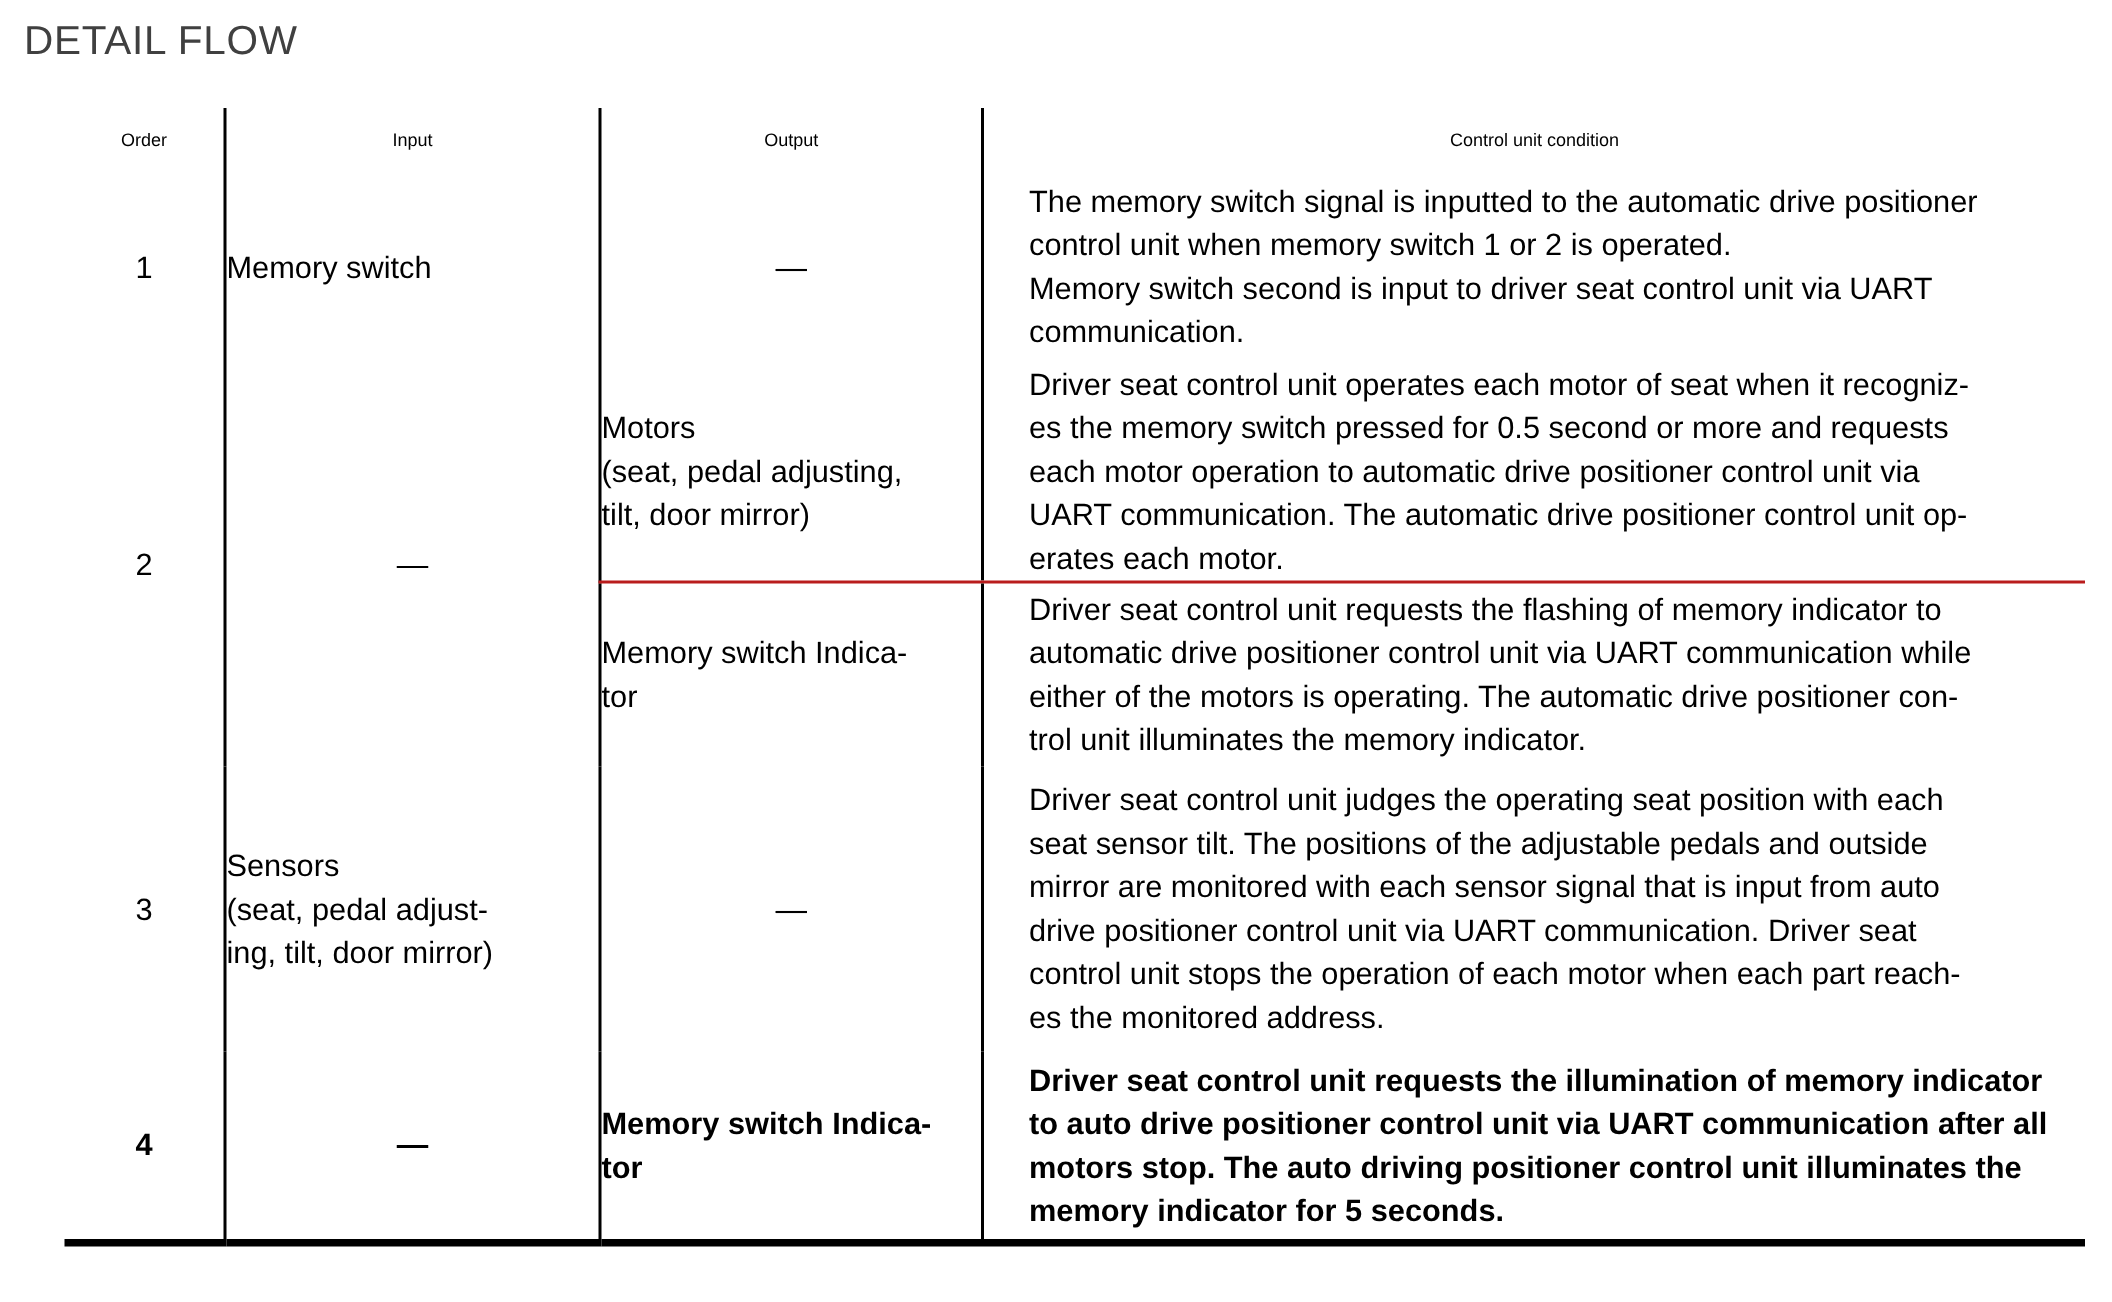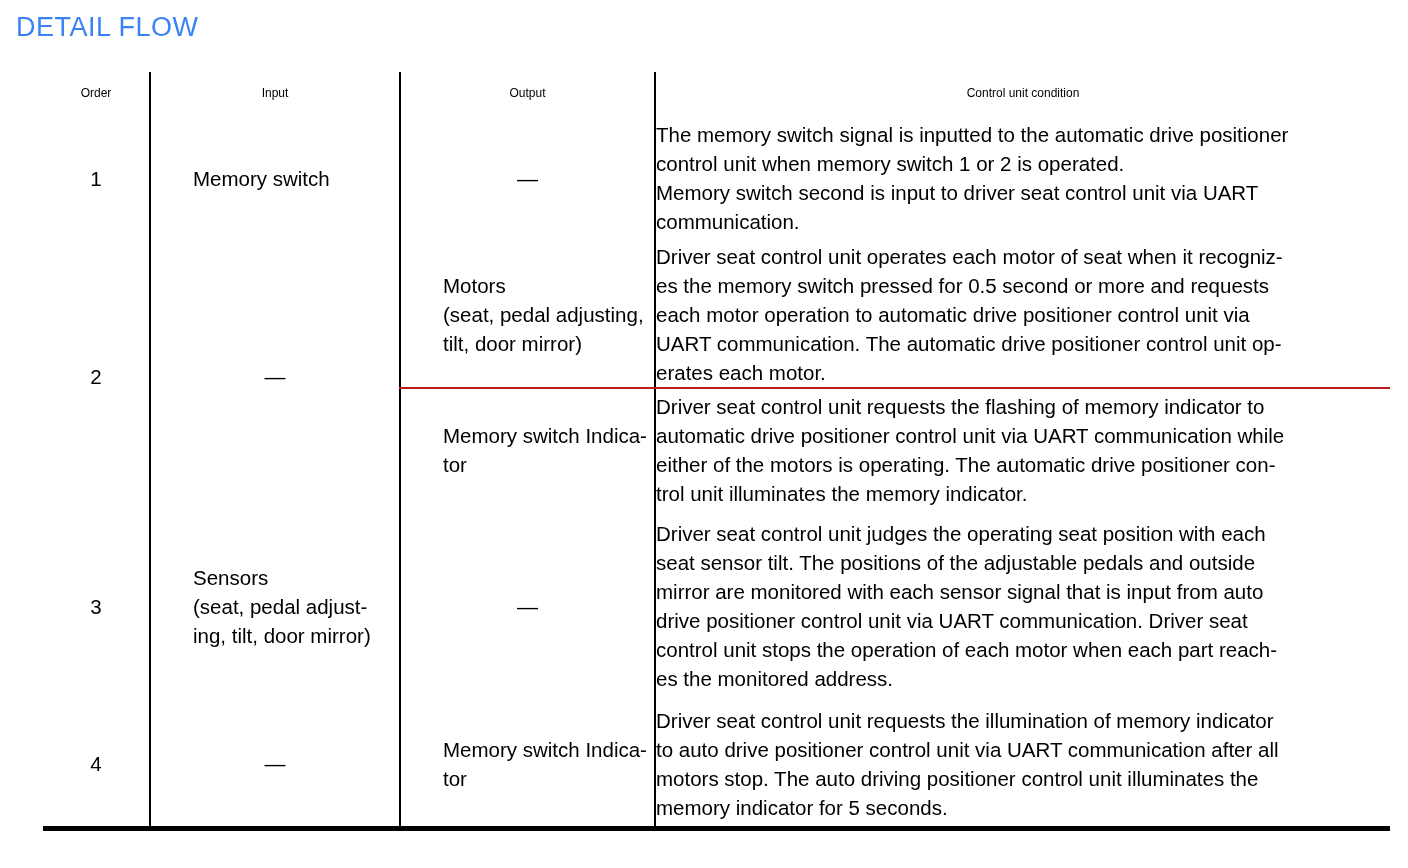--- a/index.html
+++ b/index.html
@@ -19,21 +19,21 @@
     width: 1408px;
     height: 868px;
   }
   .page-title {
     position: absolute;
     left: 16px;
     top: 12px;
     font-size: 27px;
     font-weight: 400;
     letter-spacing: 0.5px;
-    color: #3b82f6;
+    color: #404040;
     white-space: nowrap;
   }
   .flow-table {
     position: absolute;
     left: 43px;
     top: 72px;
     width: 1347px;
     border-collapse: collapse;
     table-layout: fixed;
   }
@@ -58,41 +58,41 @@
   }
   .hdr-cell.sep { border-left: 2px solid #000; margin-left: 44px; }
 
   .body-cell {
     font-size: 20.5px;
     line-height: 29px;
     border-bottom: 3px solid #000;
   }
   .body-cell.sep { border-left: 2px solid #000; }
   .body-cell.thin-bottom { border-bottom: 2px solid #b91c1c; }
-  .body-cell.last-bottom { border-bottom: 5px solid #000; }
+  .body-cell.last-bottom { border-bottom: 5px solid #000; font-weight: bold; }
 
   .c-center { text-align: center; }
   .c-pad-l  { padding-left: 16px; padding-right: 10px; }
   .c-pad-cond { padding-left: 14px; padding-right: 12px; }
 
   .dash {
     display: inline-block;
     font-size: 21px;
     line-height: 1;
   }
 
   .cell-lines {
     display: block;
-    padding-left: 42px;
   }
   .cell-lines .ln { display: block; white-space: pre; }
 
   .cond-text .ln {
     display: block;
     white-space: pre;
+    margin-left: 30px;
   }
 
   .pad-v-sm { padding-top: 10px; padding-bottom: 10px; }
   .pad-v-md { padding-top: 12px; padding-bottom: 12px; }
 
   .outer-left  { border-left: 5px solid #000; }
   .outer-right { border-right: 5px solid #000; }
 </style>
 </head>
 <body>

